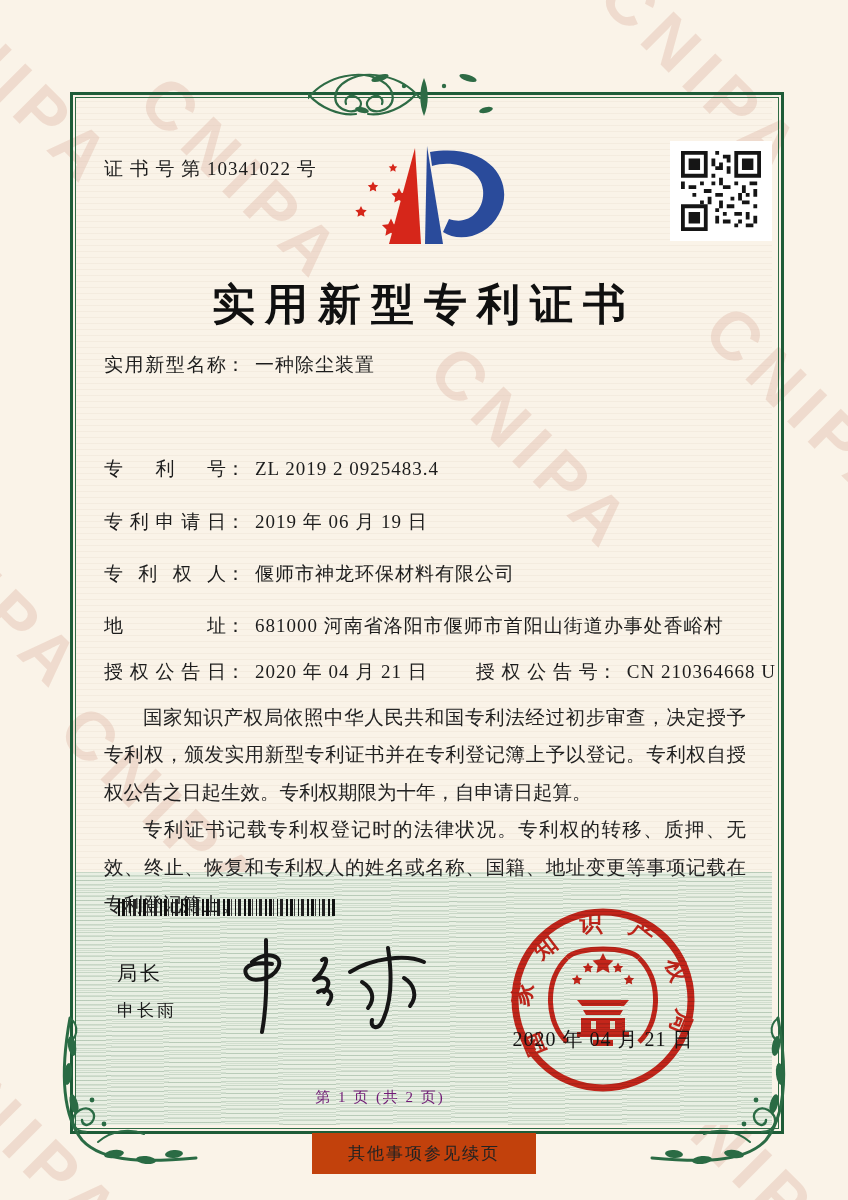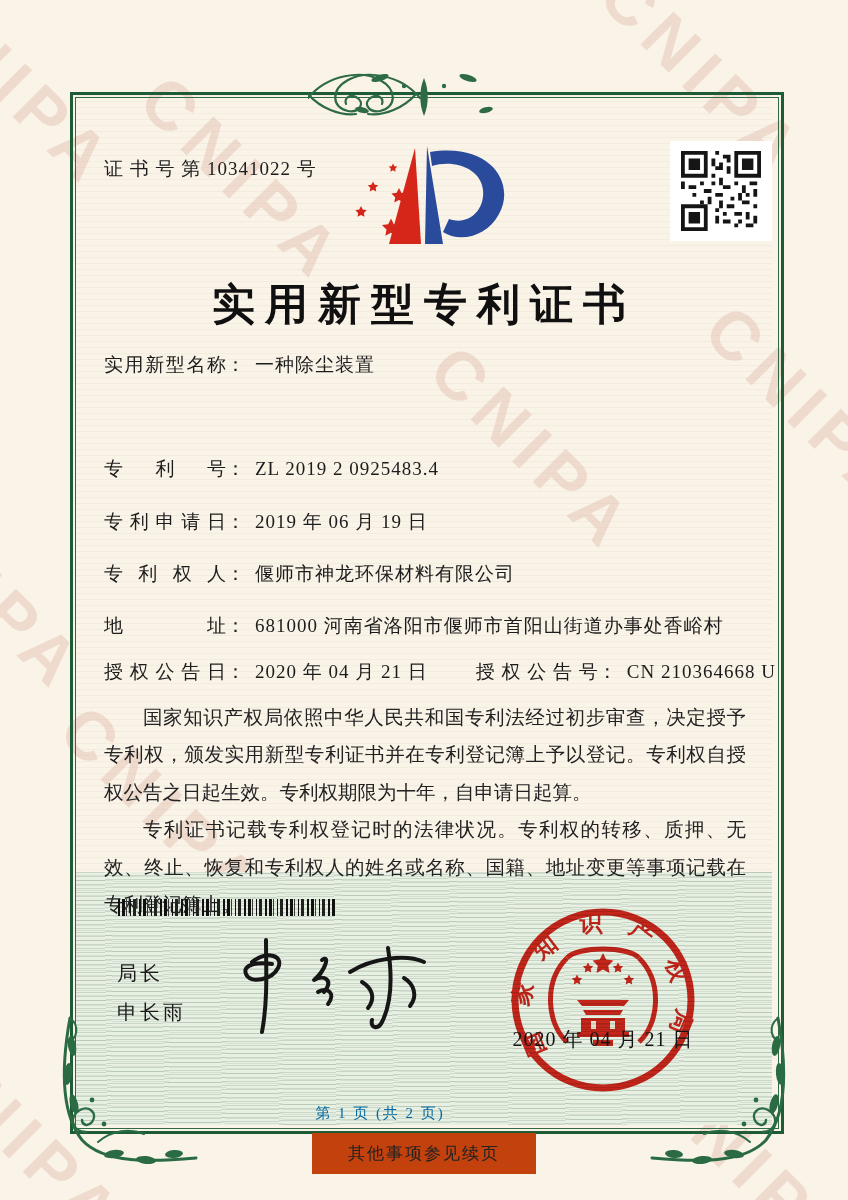--- a/index.html
+++ b/index.html
@@ -54,30 +54,30 @@
   
   .barcode{position:absolute;left:118px;top:899px;width:218px;height:17px;z-index:5;
       background-image:repeating-linear-gradient(90deg,
         #111 0 2px,transparent 2px 4px,
         #111 4px 7px,transparent 7px 8px,
         #3a3a3a 8px 9px,transparent 9px 12px,
         #111 12px 13px,transparent 13px 15px,
         #222 15px 18px,transparent 18px 21px);}
   .signer-title{position:absolute;left:117px;top:960px;z-index:5;font-size:20px;
       font-family:"Liberation Sans","DejaVu Sans",sans-serif;color:#1a1a1a;letter-spacing:3px;}
-  .signer-name{position:absolute;left:117px;top:999px;z-index:5;font-size:20px;
+  .signer-name{position:absolute;left:117px;top:999px;z-index:5;font-size:17px;
       font-family:"Liberation Sans","DejaVu Sans",sans-serif;color:#1a1a1a;letter-spacing:3px;}
   .signature{position:absolute;left:222px;top:934px;z-index:5;}
 
   .seal{position:absolute;left:507px;top:904px;z-index:6;mix-blend-mode:multiply;}
   .seal-date{position:absolute;left:511px;top:1026px;width:184px;z-index:7;text-align:center;
       font-size:20px;color:#141414;letter-spacing:1px;white-space:nowrap;}
 
   .page-info{position:absolute;left:0;top:1088px;width:760px;z-index:5;text-align:center;
-      font-size:15px;color:#0369a1;letter-spacing:2px;margin-top:16px;}
+      font-size:15px;color:#701a75;letter-spacing:2px;}
   .cont-box{position:absolute;left:50%;top:1133px;transform:translateX(-50%);z-index:5;
       background:#c2410c;padding:9px 36px;font-size:17px;color:#222;letter-spacing:2px;white-space:nowrap;}
 </style>
 </head>
 <body>
 
 <div class="page">
 
   <div class="wm" style="left:-50px;top:-35px">CNIPA</div>
   <div class="wm" style="left:640px;top:-45px">CNIPA</div>

